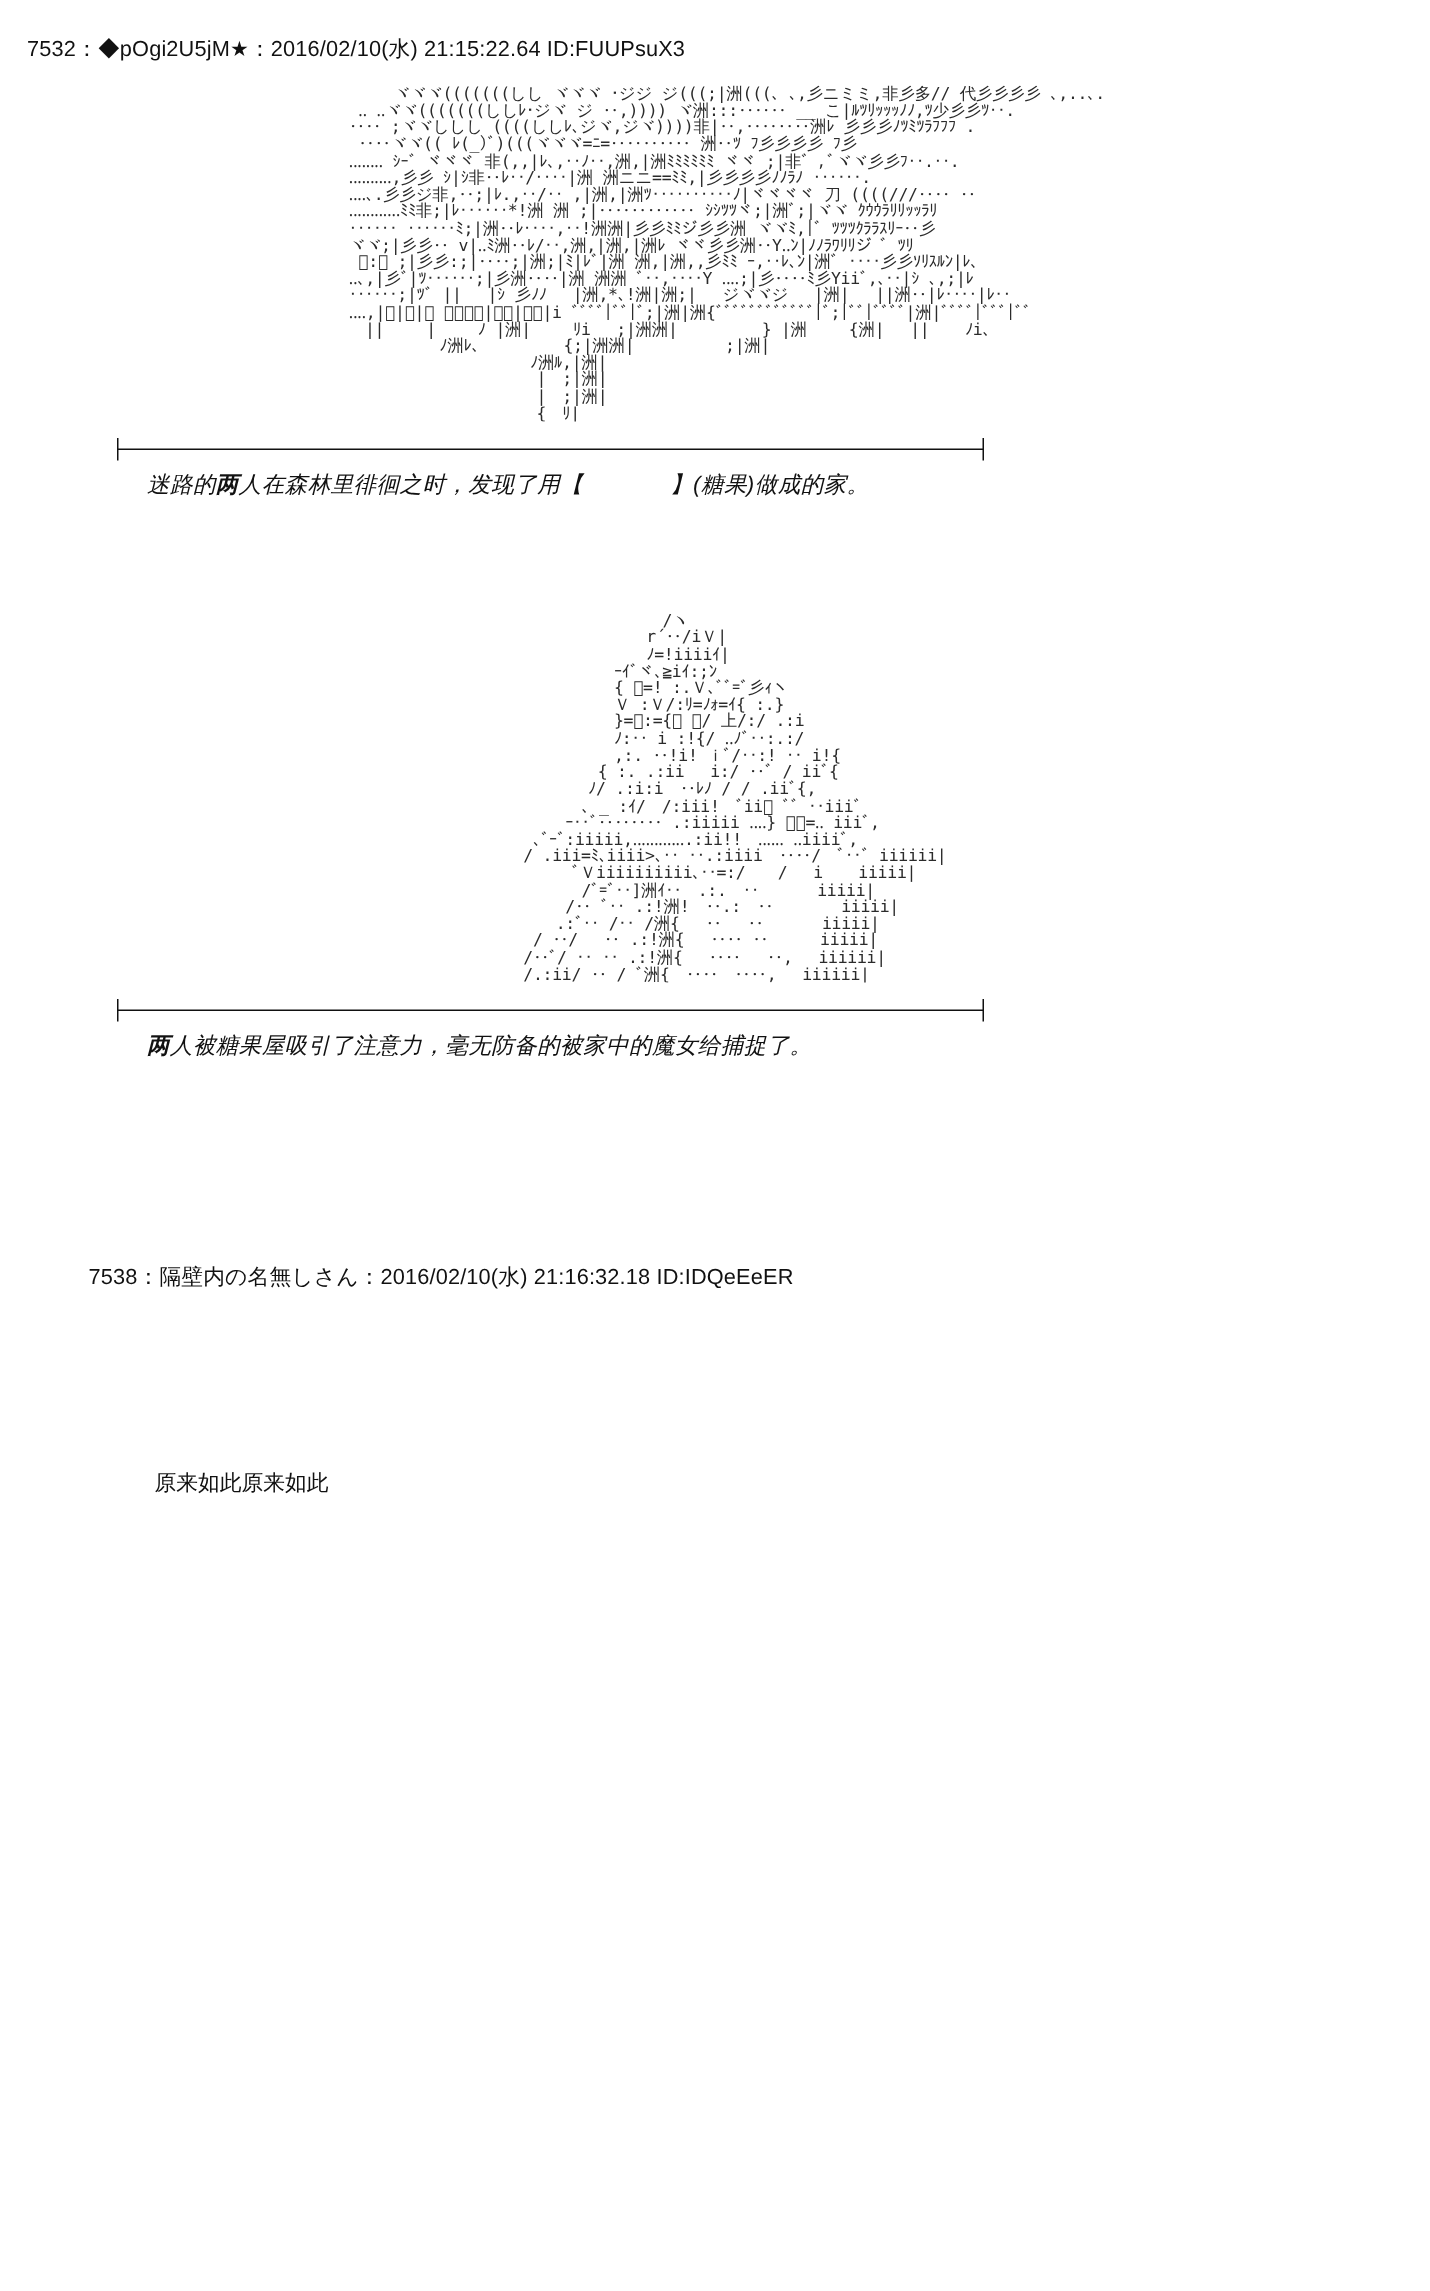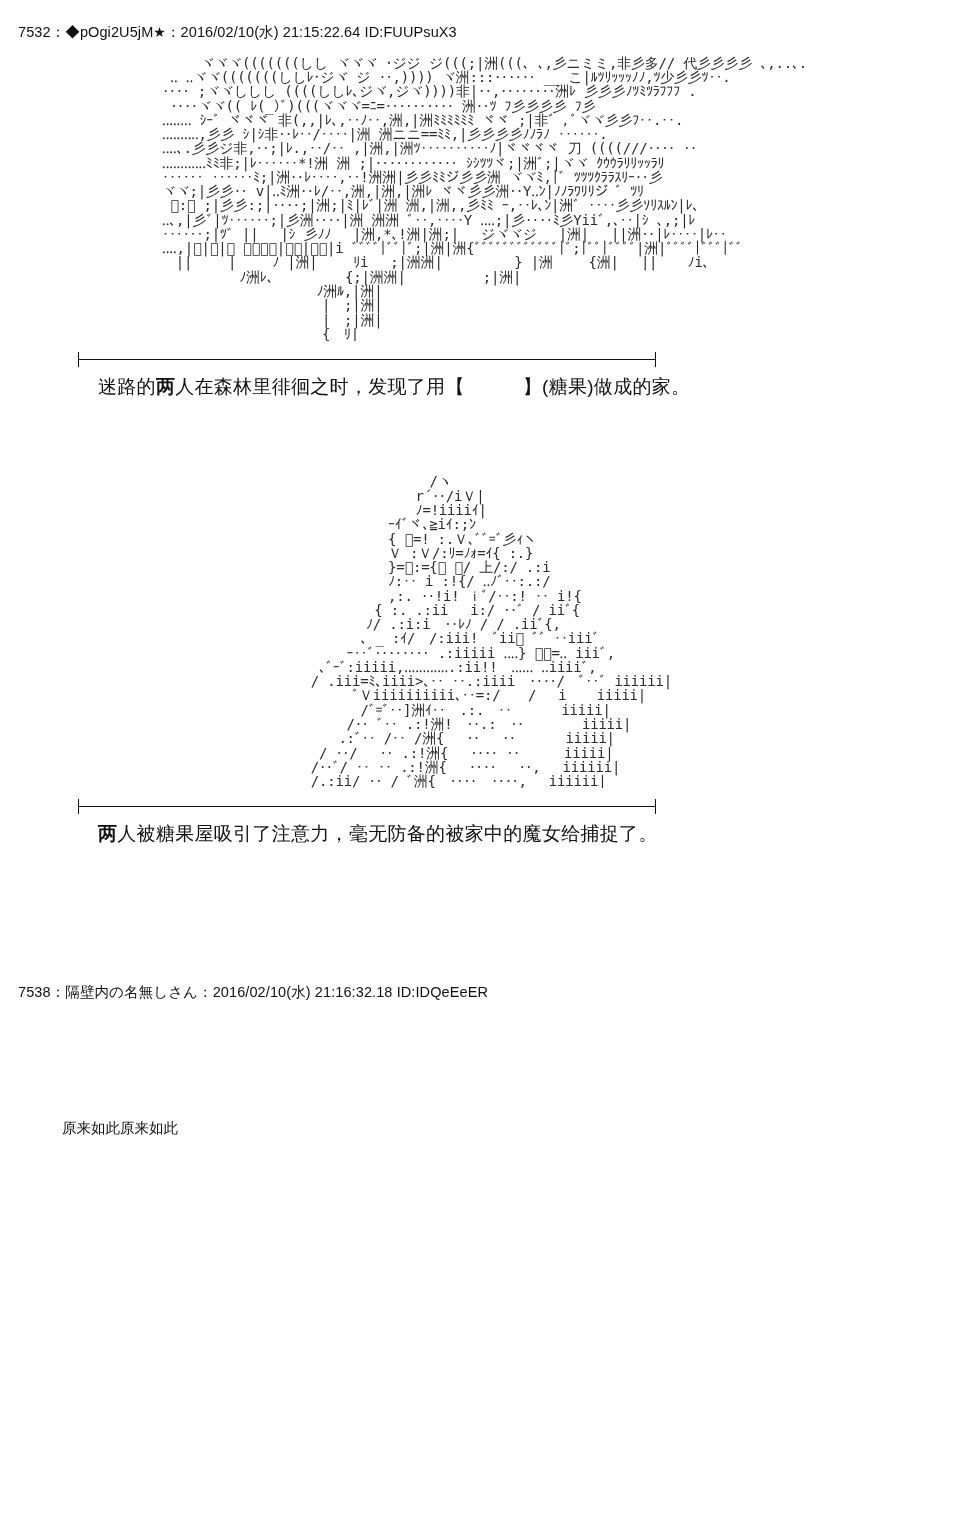--- a/index.html
+++ b/index.html
@@ -38,21 +38,21 @@
 
   .post-body {
     margin: 4px 0 0 44px;
     font-size: 14.5px;
     line-height: 1.6;
   }
 
   .aa-block {
     margin: 12px 0 0 0;
     font-family: "DejaVu Sans Mono", "Liberation Mono", monospace;
-    font-size: 14px;
+    font-size: 11px;
     line-height: 1.02;
     white-space: pre;
     color: #2b2b2b;
     text-align: left;
     letter-spacing: -0.2px;
     overflow: hidden;
   }
   .aa-center {
     display: block;
     text-align: center;
@@ -81,32 +81,34 @@
     top: 0px;
     width: 1px;
     height: 15px;
     background: #111;
   }
   .caption-rule .cap-left { left: 60px; }
   .caption-rule .cap-right { right: 295px; }
 
   .caption-text {
     margin: 6px 0 0 80px;
-    font-size: 19px;
+    font-size: 15px;
     line-height: 1.6;
     letter-spacing: 0.3px;
+    font-style: italic;
   }
   .caption-text b { font-weight: bold; }
 
   .spacer-lg { height: 60px; }
   .spacer-xl { height: 86px; }
   .spacer-md { height: 34px; }
 
   .reply {
     margin-top: 40px;
+    margin-left: 41px;
   }
   .reply .post-body {
     margin-left: 44px;
   }
   .bracket-blank {
     display: inline-block;
     width: 58px;
   }
 </style>
 </head>

